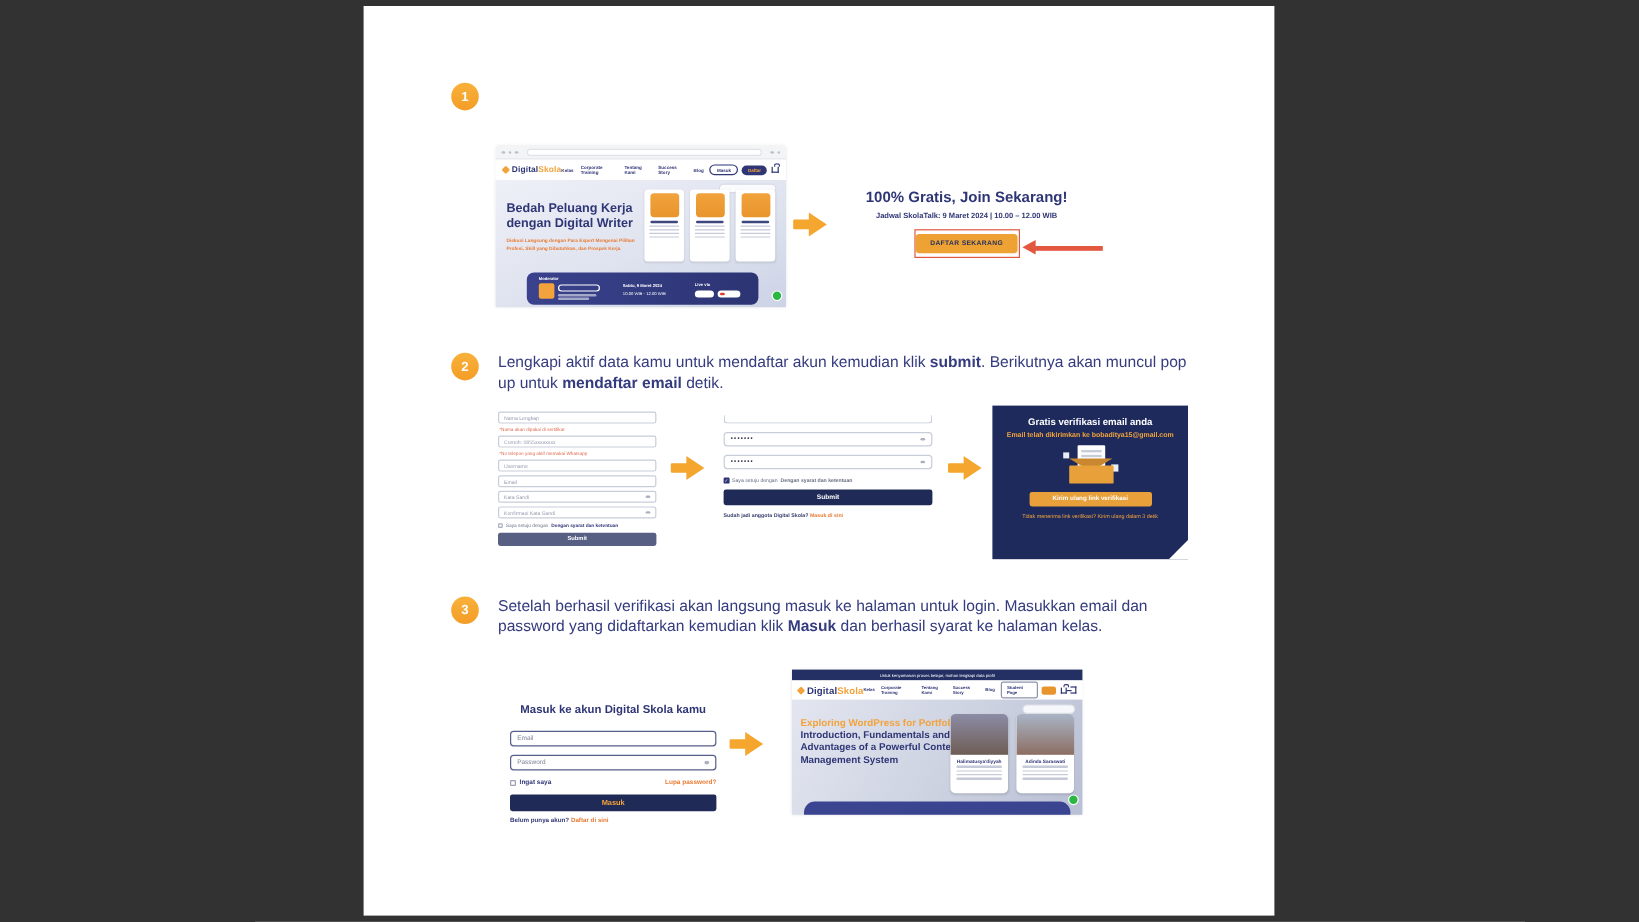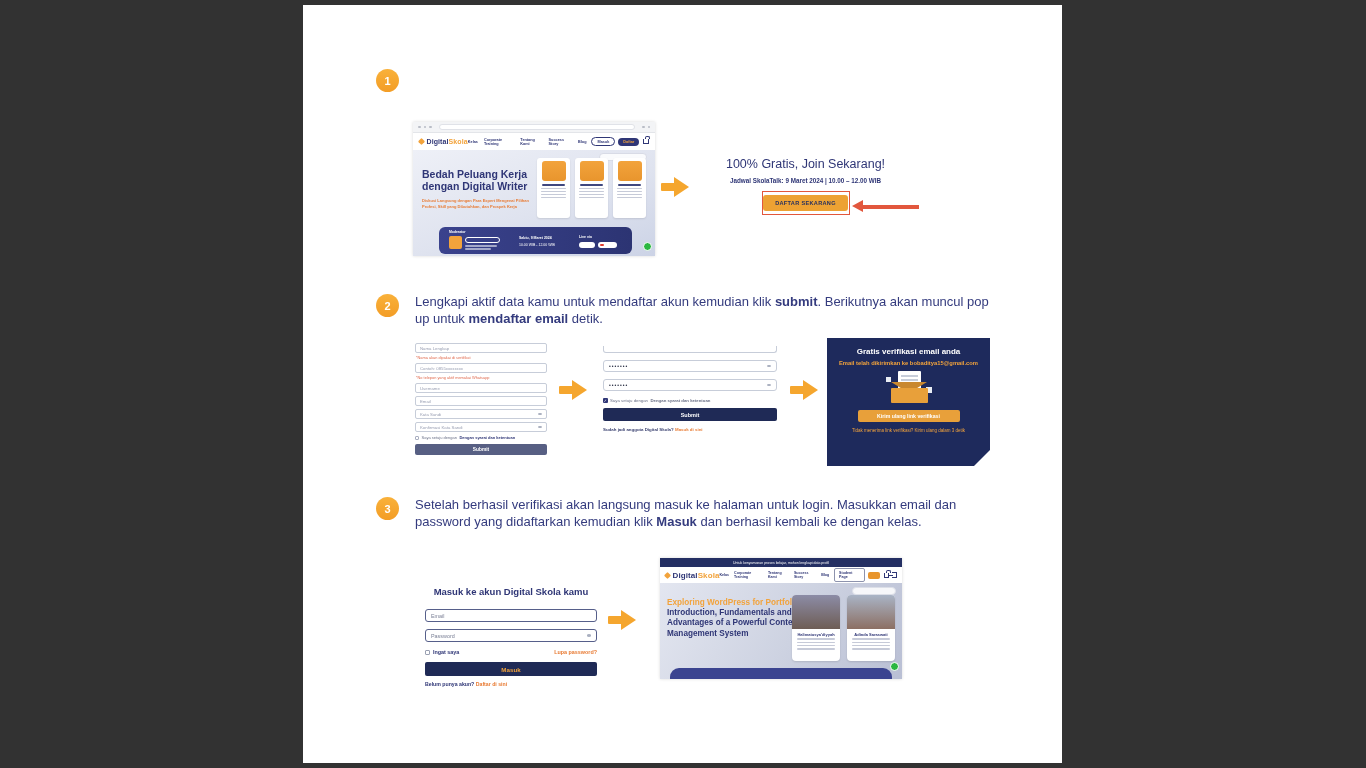--- a/index.html
+++ b/index.html
@@ -51,21 +51,21 @@
   .mod-date { position:absolute; left:80px; top:9px; font-size:3.5px; font-weight:700; }
   .mod-time { position:absolute; left:80px; top:16px; font-size:3.5px; }
   .live-lab { position:absolute; left:140px; top:8px; font-size:3.5px; font-weight:700; }
   .pill-zoom { position:absolute; left:140px; top:15px; width:16px; height:5.5px; background:#fff; border-radius:3px; }
   .pill-yt { position:absolute; left:159px; top:15px; width:19px; height:5.5px; background:#fff; border-radius:3px; }
   .pill-yt::before { content:""; position:absolute; left:2px; top:1.5px; width:4px; height:2.8px; background:#e03c2f; border-radius:1px; }
   .wa { position:absolute; right:3px; bottom:5px; width:9px; height:9px; border-radius:50%; background:#2bb741; border:1px solid #fff; }
 
   
   .cta { position:absolute; left:385px; top:152px; width:235px; text-align:center; color:#2f3676; }
-  .cta-title { font-size:12.5px; font-weight:400; }
+  .cta-title { font-size:12.5px; font-weight:700; }
   .cta-sub { font-size:6.3px; font-weight:700; margin-top:6px; }
   .cta-btnrow { margin-top:11px; position:relative; display:flex; justify-content:center; }
   .cta-btn { position:relative; background:#eda233; color:#27315f; font-weight:800; font-size:5.6px;
     padding:5px 12px; border-radius:3px; letter-spacing:.3px; }
   .cta-box { position:absolute; left:50%; transform:translateX(-50%); top:-4px; width:88px; height:24px; border:1.5px solid #e2573d; }
   .red-arrow { position:absolute; left:549px; top:195px; width:68px; height:13px; }
   .red-arrow .rhead { position:absolute; left:0; top:0; width:0; height:0;
     border-top:6.5px solid transparent; border-bottom:6.5px solid transparent; border-right:11px solid #e2573d; }
   .red-arrow .rtail { position:absolute; left:10px; top:4.5px; width:57px; height:4px; background:#e2573d; }
 
@@ -326,21 +326,21 @@
       <span class="env-front"></span>
     </div>
     <div class="pp-btn">Kirim ulang link verifikasi</div>
     <div class="pp-foot">Tidak menerima link verifikasi? Kirim ulang dalam 3 detik</div>
     <span class="pp-corner"></span>
   </div>
 
   <div class="step-circle" style="left:73px;top:492px">
       <span>3</span>
     </div>
-  <div class="step-text" style="left:112px;top:491px"><span>Setelah berhasil verifikasi akan langsung masuk ke halaman untuk login. Masukkan email dan password yang didaftarkan kemudian klik </span><b>Masuk</b><span> dan berhasil kembali ke dengan kelas.</span></div>
+  <div class="step-text" style="left:112px;top:491px"><span>Setelah berhasil verifikasi akan langsung masuk ke halaman untuk login. Masukkan email dan password yang didaftarkan kemudian klik </span><b>Masuk</b><span> dan berhasil syarat ke halaman kelas.</span></div>
 
   <div class="login">
     <div class="lg-title">Masuk ke akun Digital Skola kamu</div>
     <div class="lg-input first">
         <span>Email</span>
       </div>
     <div class="lg-input">
         <span>Password</span>
         <span class="eye"></span>
       </div>

